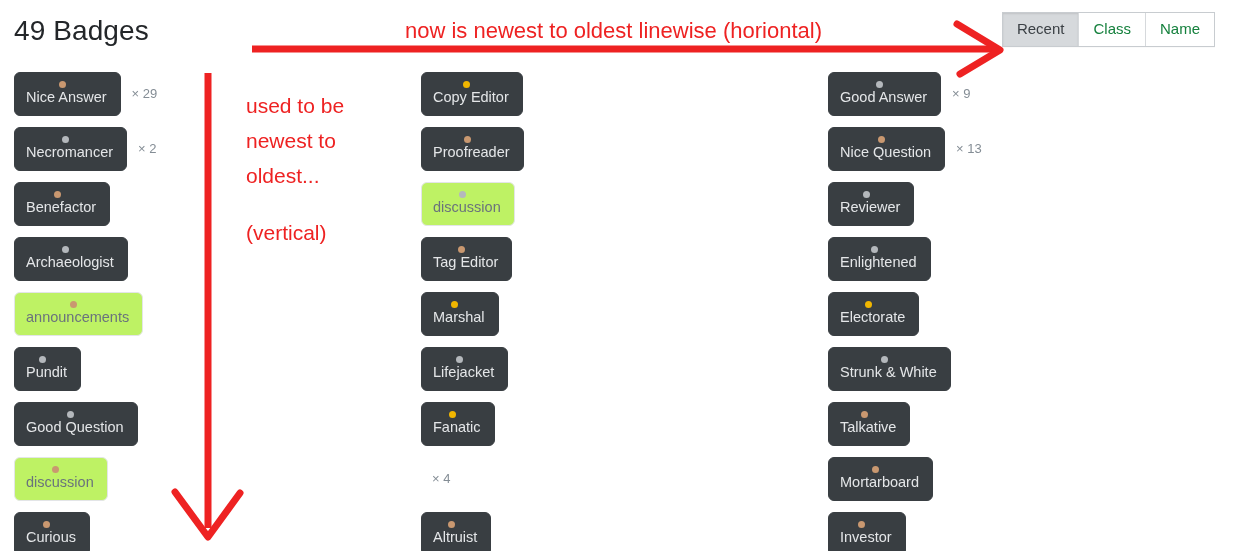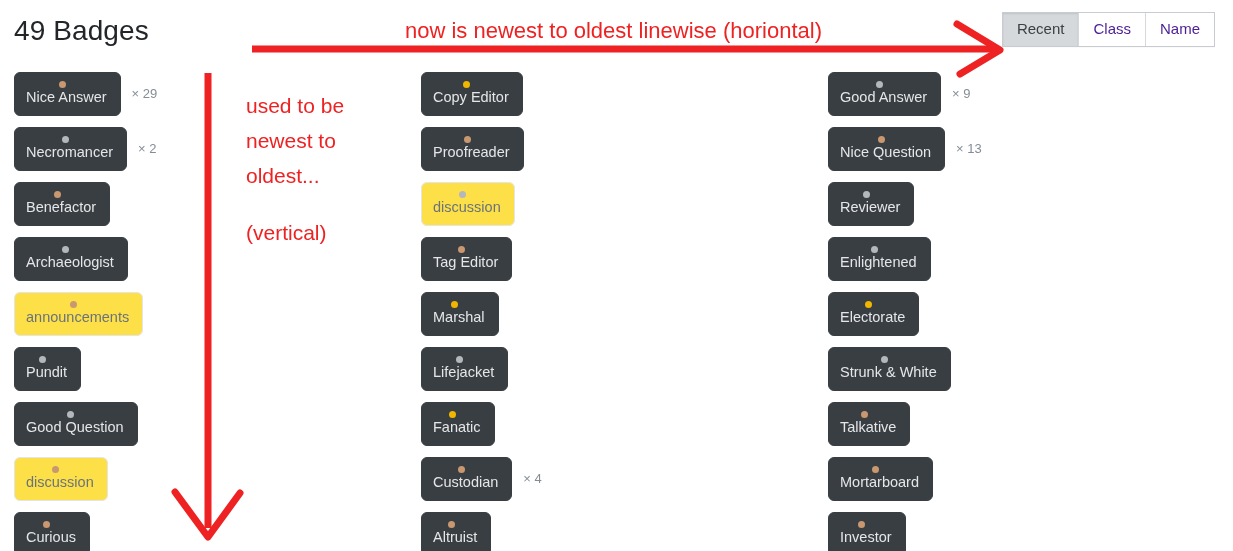--- a/index.html
+++ b/index.html
@@ -26,21 +26,21 @@
     position:absolute;right:18px;top:12px;
     display:flex;
     border:1px solid #c8ccd0;
     border-radius:0;
     overflow:hidden;
     background:#ffffff;
     box-shadow:0 1px 0 rgba(0,0,0,.02);
   }
   .filter-btn{
     font-size:15px;
-    color:#4c1d95;
+    color:#15803d;
     padding:6px 14px 7px 14px;
     line-height:20px;
     background:#ffffff;
     border:0;
     border-right:1px solid #d6d9dc;
     cursor:pointer;
     font-family:"Liberation Sans", sans-serif;
     white-space:nowrap;
   }
   .filter-btn:last-child{border-right:0;}
@@ -83,21 +83,21 @@
     display:inline-block;
     margin-right:8px;
     flex:0 0 7px;
   }
   .badge.theme-dark{
     background:#393e42;
     color:#e4e6e8;
     border:1px solid #393e42;
   }
   .badge.theme-light{
-    background:#fde047;
+    background:#bef264;
     color:#6a737c;
     border:1px solid #e3e5e7;
   }
   .badge-count{
     margin-left:11px;
     font-size:13px;
     color:#848d95;
     white-space:nowrap;
   }
 
@@ -228,24 +228,20 @@
             <span>Lifejacket</span>
           </span>
         </div>
         <div class="badge-row">
           <span class="badge theme-dark">
             <span class="dot" style="background: rgb(241, 182, 0);"></span>
             <span>Fanatic</span>
           </span>
         </div>
         <div class="badge-row">
-          <span class="badge theme-dark">
-            <span class="dot" style="background: rgb(201, 152, 112);"></span>
-            <span>Custodian</span>
-          </span>
           <span class="badge-count">× 4</span>
         </div>
         <div class="badge-row">
           <span class="badge theme-dark">
             <span class="dot" style="background: rgb(201, 152, 112);"></span>
             <span>Altruist</span>
           </span>
         </div>
       </div>
       <div class="badge-column">

